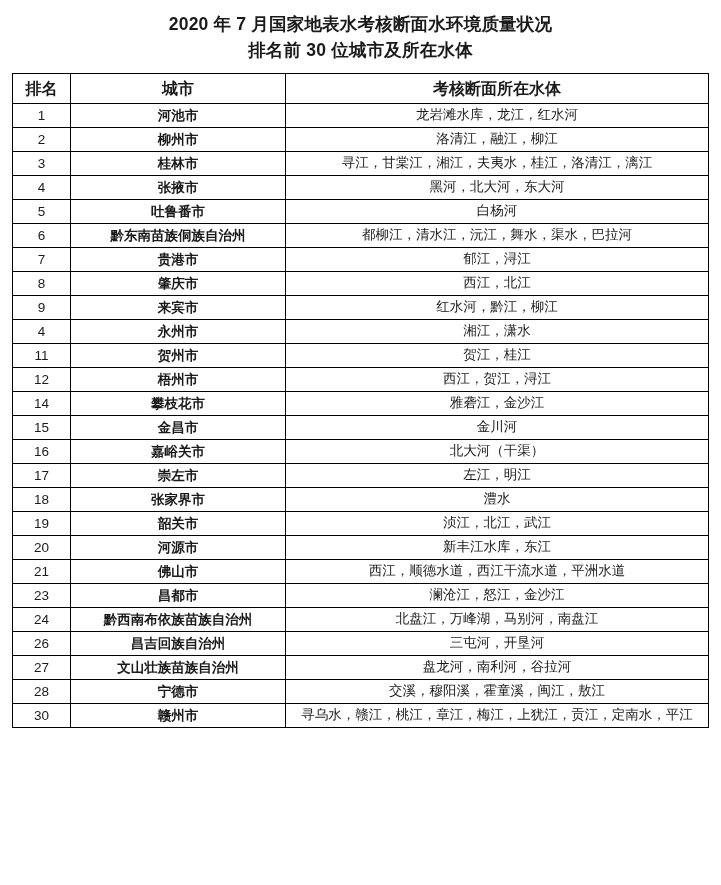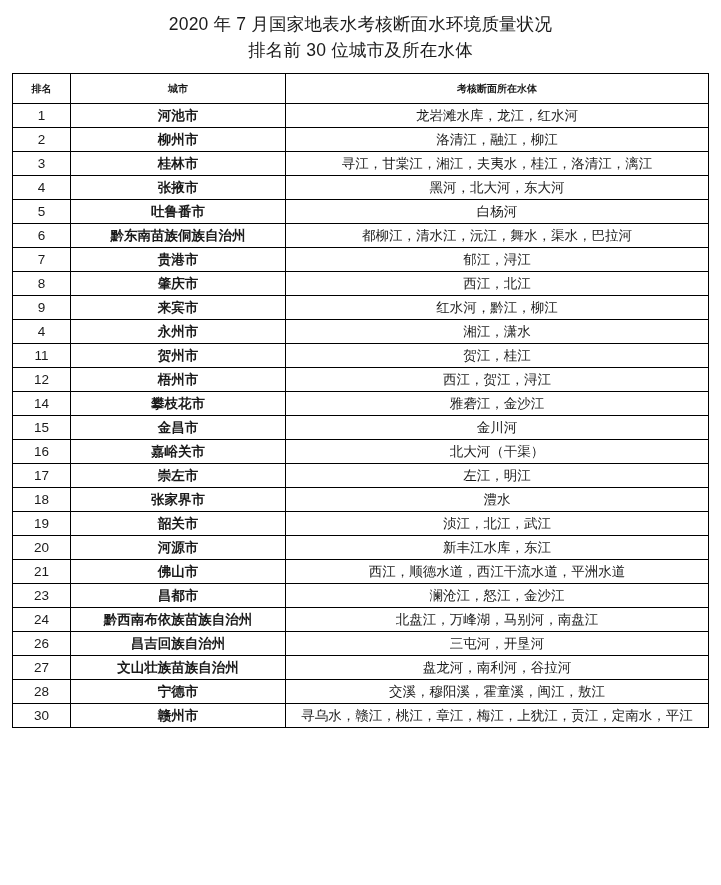--- a/index.html
+++ b/index.html
@@ -19,21 +19,21 @@
     box-sizing: border-box;
     padding: 0;
   }
   .title-block {
     text-align: center;
     padding-top: 11px;
     padding-bottom: 6px;
   }
   .title-line {
     font-size: 17.5px;
-    font-weight: normal;
+    font-weight: bold;
     letter-spacing: 0.2px;
     line-height: 26px;
     color: #1a1a1a;
   }
   table.report {
     border-collapse: collapse;
     table-layout: fixed;
     width: 696px;
     margin: 4px auto 0 auto;
     border: 1px solid #000;
@@ -43,32 +43,33 @@
     border: 1px solid #000;
     text-align: center;
     vertical-align: middle;
     font-size: 13.5px;
     line-height: 17px;
     padding: 3px 2px;
     color: #1a1a1a;
   }
   table.report thead th {
     font-weight: bold;
-    font-size: 10px;
+    font-size: 16px;
     padding: 6px 2px;
   }
   col.c-rank { width: 58px; }
   col.c-city { width: 215px; }
   col.c-water { width: 423px; }
   td.rank { font-size: 13px; }
   td.city { font-size: 13.5px; font-weight: bold; }
   td.water { font-size: 13.5px; }
   .water-wrap {
     display: block;
     padding: 0 6px;
+    font-family: Liberation Mono, monospace;
   }
 </style>
 </head>
 <body>
 
 <div class="page">
 
   <div class="title-block">
     <div class="title-line">2020 年 7 月国家地表水考核断面水环境质量状况</div>
     <div class="title-line">排名前 30 位城市及所在水体</div>

